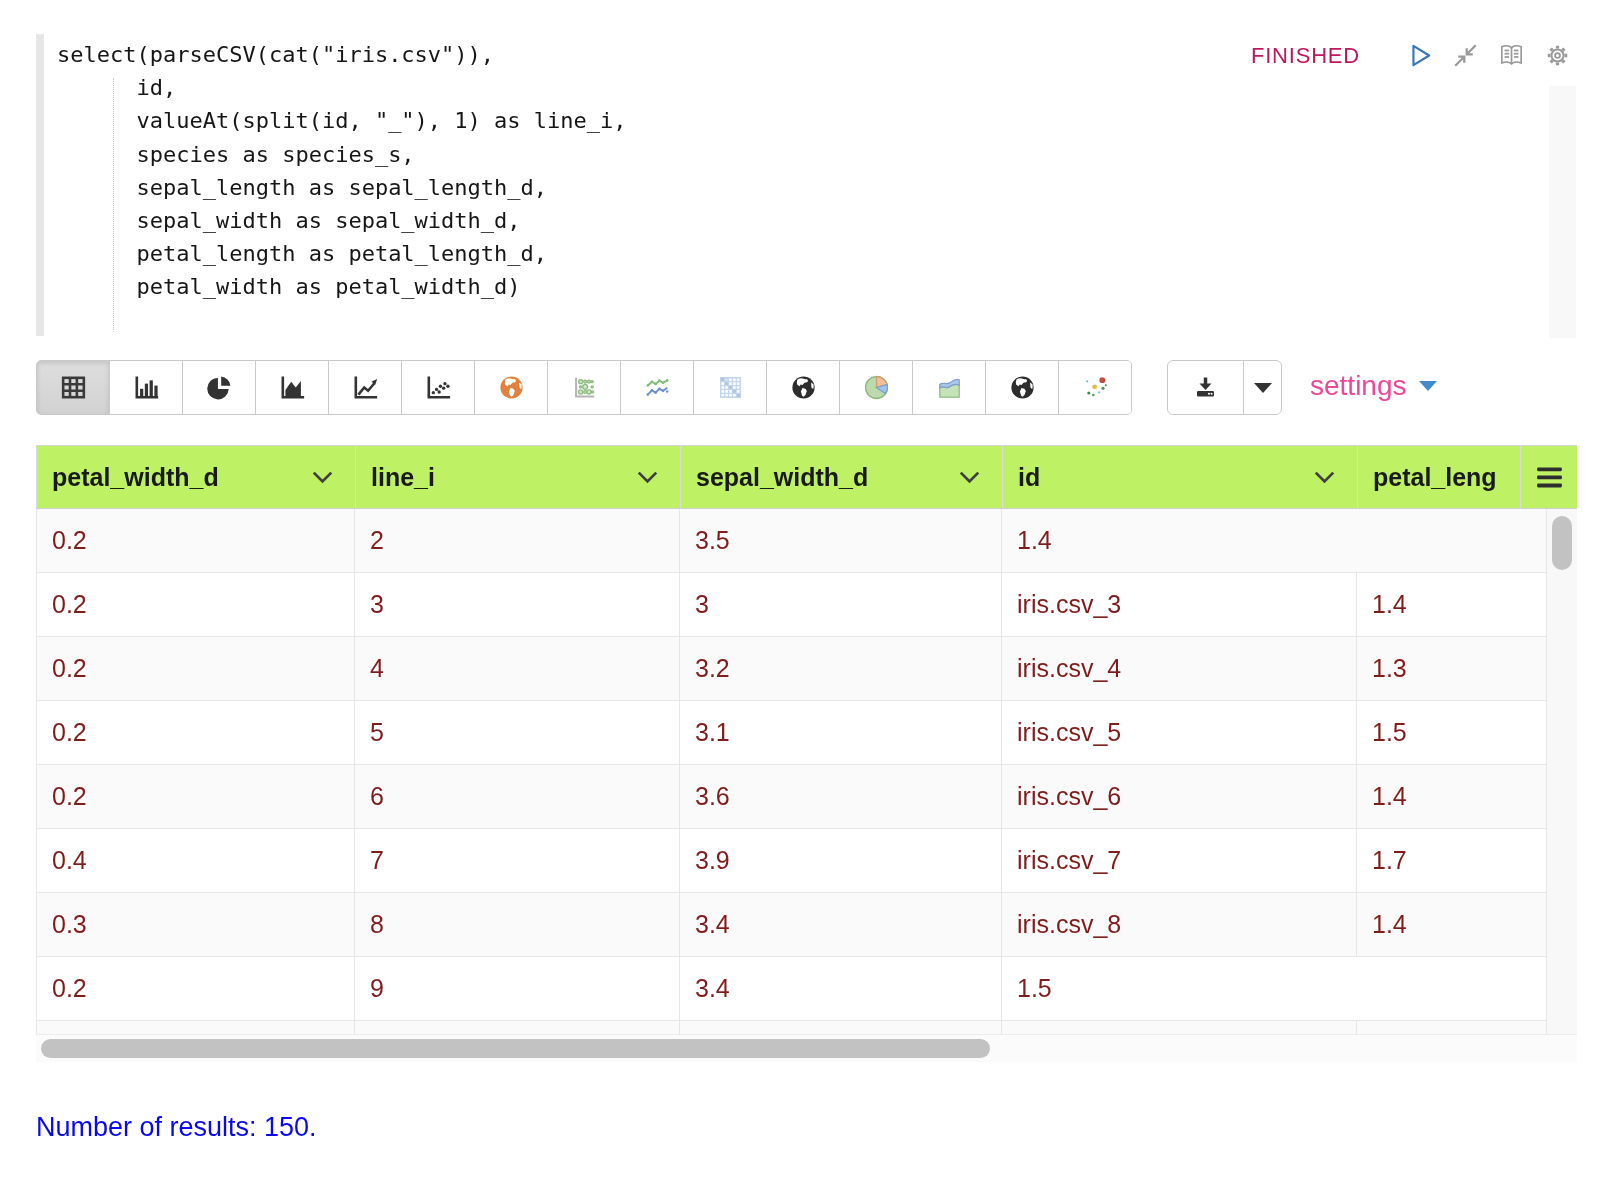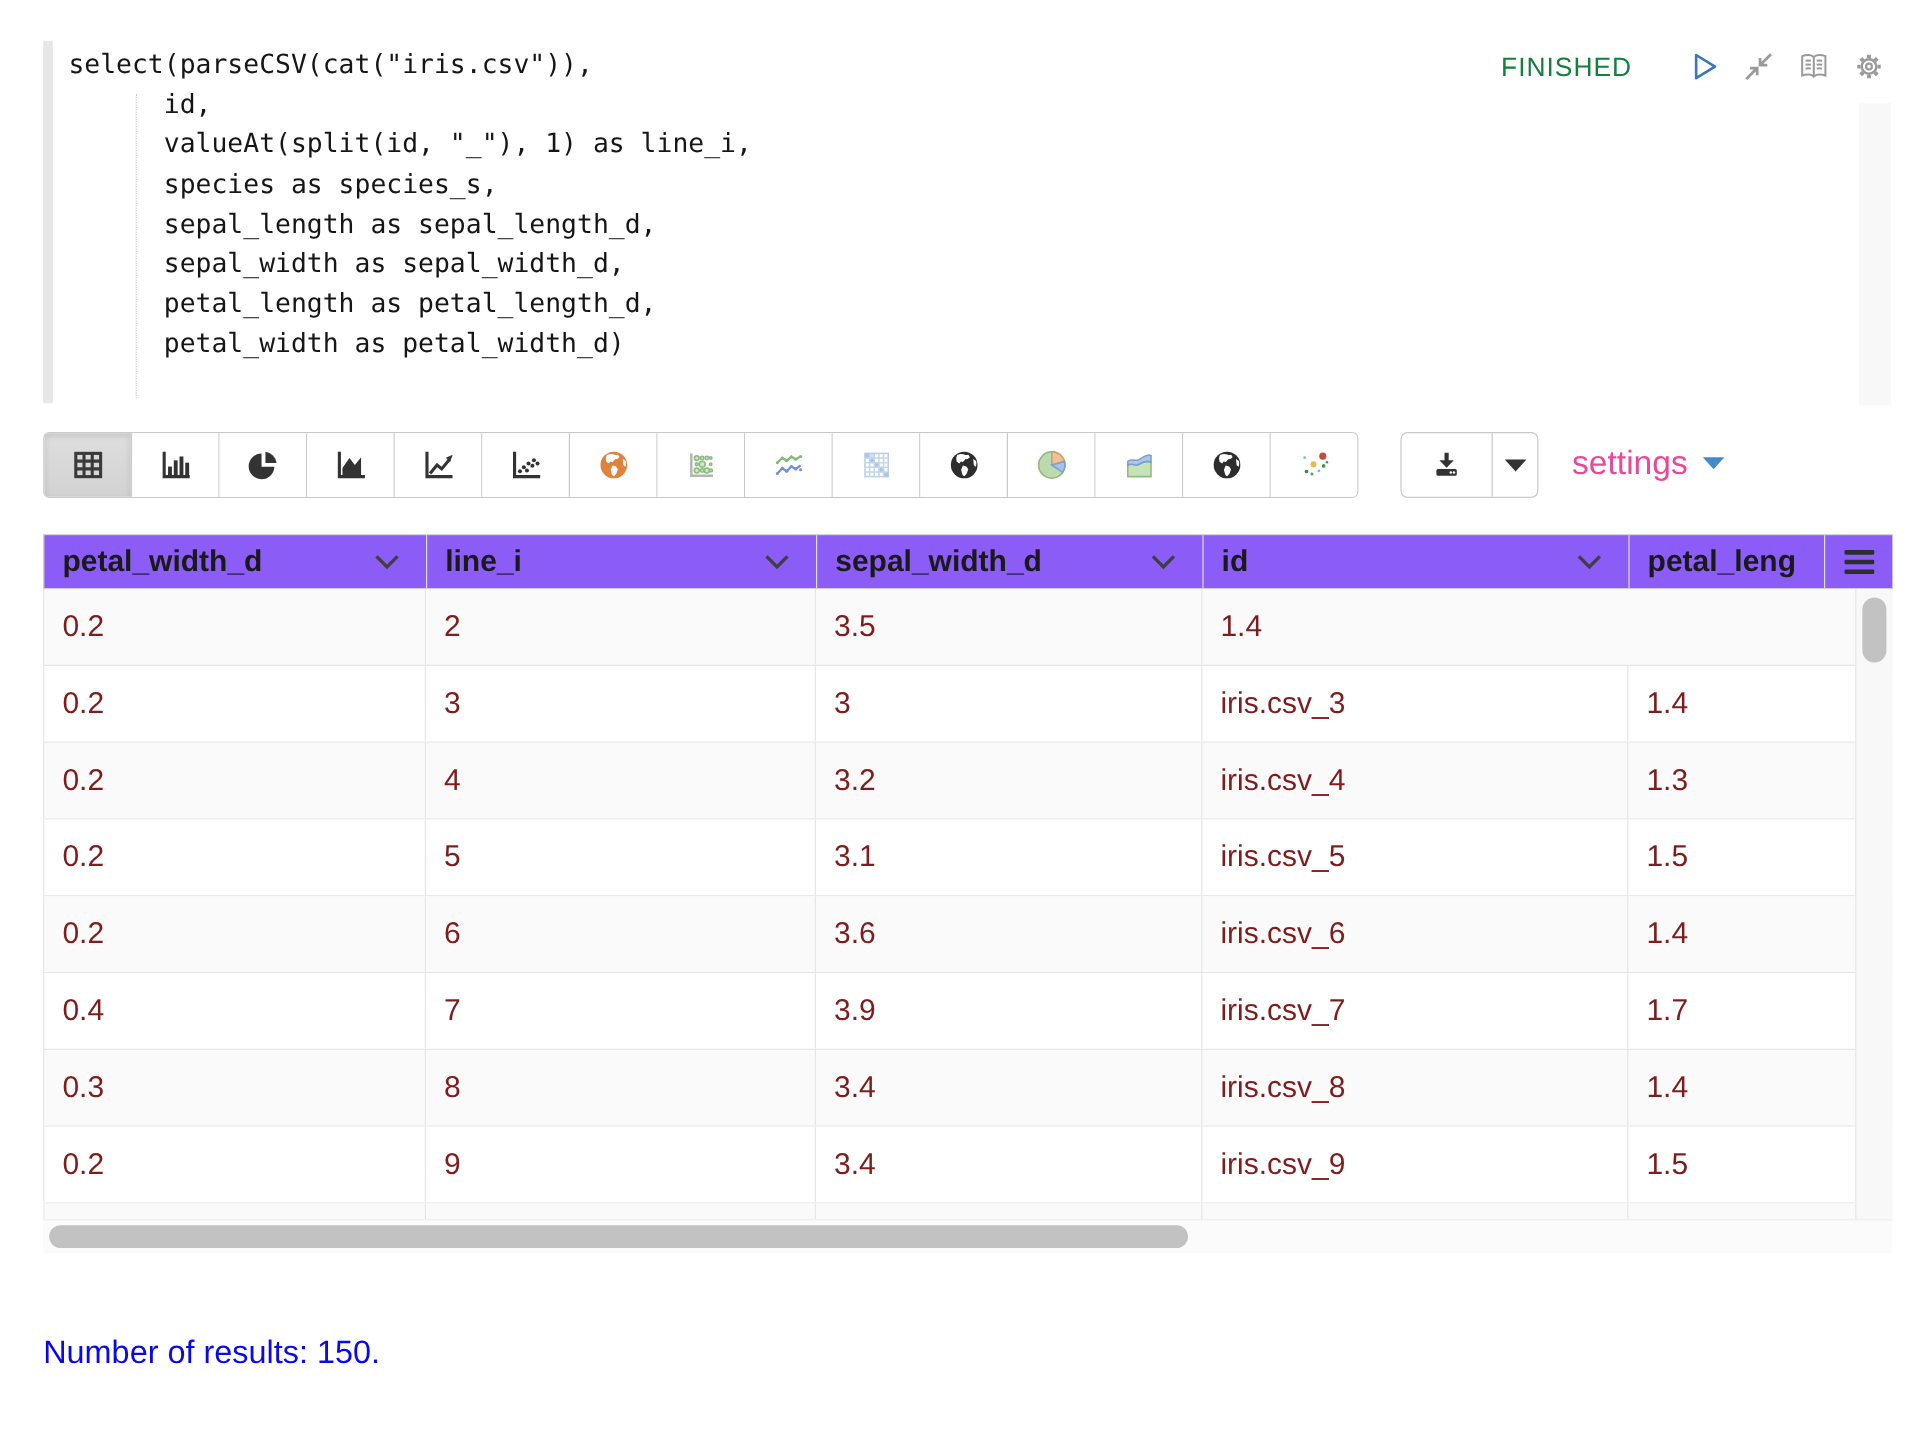--- a/index.html
+++ b/index.html
@@ -8,21 +8,21 @@
 
   
   #editor{position:absolute;left:36px;top:34px;width:1541px;height:306px;}
   .gutter{position:absolute;left:0;top:0;width:8px;height:302px;background:#e7e7e7;}
   .code{position:absolute;left:21px;top:4px;font-family:"DejaVu Sans Mono",monospace;
         font-size:22px;line-height:33.2px;color:#161616;}
   .code-line{white-space:pre;}
   .indent-guide{position:absolute;left:77px;top:44px;height:254px;border-left:1px dotted #c6c6c6;}
   .editor-vscroll{position:absolute;right:1px;top:52px;width:27px;height:252px;background:#f8f8f8;}
   .status-bar{position:absolute;right:5px;top:7px;display:flex;align-items:center;}
-  .status-text{color:#15803d;font-size:22px;letter-spacing:.8px;margin-right:28px;}
+  .status-text{color:#be185d;font-size:22px;letter-spacing:.8px;margin-right:28px;}
   .pctl{margin-left:17px;cursor:pointer;display:flex;align-items:center;}
   .pctl svg{width:29px;height:29px;display:block;}
 
   
   #toolbar{position:absolute;left:36px;top:360px;width:1541px;height:56px;}
   .chart-group{position:absolute;left:0;top:0;display:flex;border:1px solid #c9c9c9;
                border-radius:5px;background:#fff;}
   .chart-btn{width:72px;height:53px;display:flex;align-items:center;justify-content:center;
              border-right:1px solid #c9c9c9;background:#fff;cursor:pointer;}
   .chart-btn:last-child{border-right:none;border-radius:0 4px 4px 0;}
@@ -37,21 +37,21 @@
   .download-main svg{width:33px;height:30px;}
   .download-caret{width:37px;display:flex;align-items:center;justify-content:center;cursor:pointer;}
   .caret-down{width:0;height:0;border-left:9px solid transparent;border-right:9px solid transparent;
              border-top:10px solid #333;}
   .settings{position:absolute;left:1274px;top:10px;display:flex;align-items:center;
              color:#ec4899;font-size:28px;cursor:pointer;}
   .settings .caret-down{border-top-color:#428bca;margin-left:12px;}
 
   
   #table{position:absolute;left:36px;top:445px;width:1541px;}
-  .thead{display:flex;height:46px;background:#8b5cf6;border-top:1px solid #d6d6d6;
+  .thead{display:flex;height:64px;background:#bef264;border-top:1px solid #d6d6d6;
          border-bottom:1px solid #cfcfcf;border-left:1px solid #dcdcdc;box-sizing:border-box;}
   .th{position:relative;display:flex;align-items:center;padding-left:15px;font-weight:bold;
       font-size:25px;color:#1a1a1a;border-right:1px solid #dcdcdc;box-sizing:border-box;cursor:pointer;}
   .th .chev{position:absolute;right:22px;top:50%;margin-top:-7px;width:21px;height:14px;}
   .menu-cell{flex:1;display:flex;align-items:center;justify-content:center;cursor:pointer;}
   .menu-cell svg{width:27px;height:23px;}
   .c0{width:319px;}.c1{width:325px;}.c2{width:322px;}.c3{width:355px;}.c4{width:189px;}
   .th.c4h{width:163px;}
   .tbody{position:relative;}
   .tr{display:flex;height:64px;border-bottom:1px solid #e6e6e6;box-sizing:border-box;background:#fff;}
@@ -403,21 +403,20 @@
           <div class="td c0">0.3</div>
           <div class="td c1">8</div>
           <div class="td c2">3.4</div>
           <div class="td c3">iris.csv_8</div>
           <div class="td c4">1.4</div>
         </div>
         <div class="tr">
           <div class="td c0">0.2</div>
           <div class="td c1">9</div>
           <div class="td c2">3.4</div>
-          <div class="td c3">iris.csv_9</div>
           <div class="td c4">1.5</div>
         </div>
         <div class="tr partial alt">
           <div class="td c0"></div>
           <div class="td c1"></div>
           <div class="td c2"></div>
           <div class="td c3"></div>
           <div class="td c4"></div>
         </div>
         <div class="vscroll">

